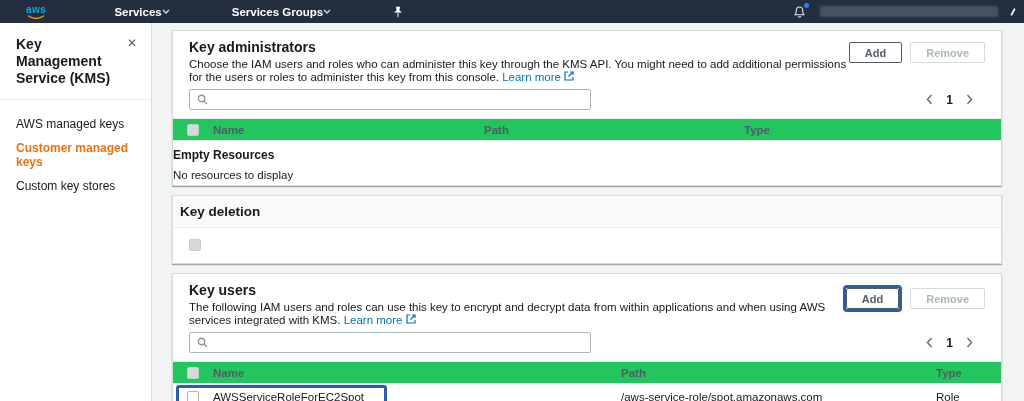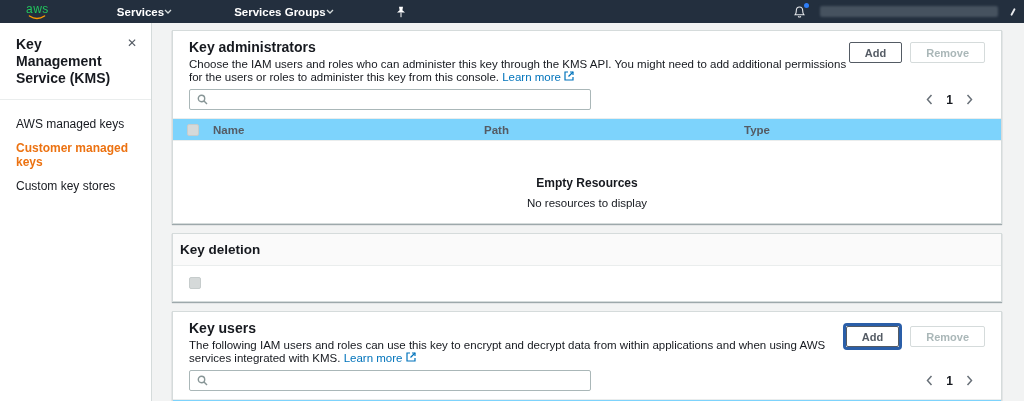--- a/index.html
+++ b/index.html
@@ -5,21 +5,21 @@
   * { box-sizing: border-box; margin: 0; padding: 0; }
   html,body { width:1024px; height:401px; overflow:hidden; }
   body { font-family:"Liberation Sans","DejaVu Sans",sans-serif; background:#f2f3f3; color:#16191f; }
   .page { position:relative; width:1024px; height:401px; overflow:hidden; }
 
   
   .topnav { position:absolute; top:0; left:0; right:0; height:23px; background:#232f3e;
             display:flex; align-items:center; justify-content:space-between; padding:0 10px 0 26px; z-index:5; }
   .nav-left { display:flex; align-items:center; gap:26px; }
   .aws-logo { position:relative; display:inline-flex; flex-direction:column; align-items:center; cursor:pointer; margin-right:6px; }
-  .aws-logo .aws-text { color:#22c55e; font-weight:normal; font-size:12px; letter-spacing:.5px; line-height:11px; }
+  .aws-logo .aws-text { color:#0ea5e9; font-weight:bold; font-size:10px; letter-spacing:.5px; line-height:11px; }
   .nav-item { display:inline-flex; align-items:center; color:#ffffff; font-size:11.5px; font-weight:700; cursor:pointer;margin-left:36px; }
   .nav-right { display:flex; align-items:center; gap:14px; }
   .bell { position:relative; display:inline-flex; cursor:pointer; }
   .bell .dot { position:absolute; top:-2px; right:-3px; width:5px; height:5px; border-radius:50%; background:#2e7df6; }
   .redacted-nav { width:178px; height:11px; border-radius:2px; background:#46525f; filter:blur(1.2px); }
   .cursor-mark { width:2px; height:8px; background:#e8eaed; transform:rotate(28deg); border-radius:1px; }
 
   
   .sidebar { position:absolute; top:23px; left:0; bottom:0; width:152px; background:#fff; border-right:1px solid #d5dbdb; }
   .sidebar-header { display:flex; justify-content:space-between; padding:13px 14px 0 16px; }
@@ -49,26 +49,26 @@
                 display:flex; align-items:center; gap:6px; padding:0 7px; background:#fff; }
   .search-box input { border:none; outline:none; flex:1; font-size:12px; font-family:inherit; background:transparent; }
   .pagination { display:flex; align-items:center; gap:13px; padding-right:12px; }
   .pg-num { font-size:12px; font-weight:bold; color:#16191f; cursor:pointer; }
   .pg-chev { display:inline-flex; cursor:pointer; }
 
   .table { margin-top:8px; border-top:1px solid #eaeded; font-size:11.5px; }
   .thead, .trow { display:grid; align-items:center; }
   .t-admins .thead, .t-admins .trow { grid-template-columns:40px 271px 260px 1fr; }
   .t-users .thead, .t-users .trow { grid-template-columns:40px 408px 315px 1fr; }
-  .thead { height:22px; background:#7dd3fc; color:#545b64; font-weight:bold; border-bottom:1px solid #eaeded; }
+  .thead { height:22px; background:#22c55e; color:#545b64; font-weight:bold; border-bottom:1px solid #eaeded; }
   .trow { height:26px; border-bottom:1px solid #eaeded; position:relative; }
   .cb-cell { display:flex; justify-content:center; }
   .cb { width:12px; height:12px; border:1px solid #aab7b8; border-radius:2px; background:#fff; cursor:pointer; }
   .cb.disabled { background:#d5d9d9; border-color:#c6cccc; cursor:default; }
-  .empty-block { text-align:center; padding:7px 0 14px 0;margin-top:28px; }
+  .empty-block { text-align:left; padding:7px 0 4px 0; }
   .empty-title { font-size:12px; font-weight:bold; }
   .empty-msg { font-size:11.5px; margin-top:7px; color:#16191f; }
 
   
   .kd-header { background:#fafafa; border-bottom:1px solid #eaeded; padding:8px 7px; font-size:13.5px; font-weight:bold; }
   .kd-body { padding:11px 16px 12px 16px; display:flex; align-items:center; gap:8px; }
   .kd-label { font-size:11.5px; color:#879596; }
 
   
   .row-hl { position:absolute; top:1px; height:23px; border:3px solid #2a5ea8; border-radius:3px; pointer-events:none; z-index:3; }

